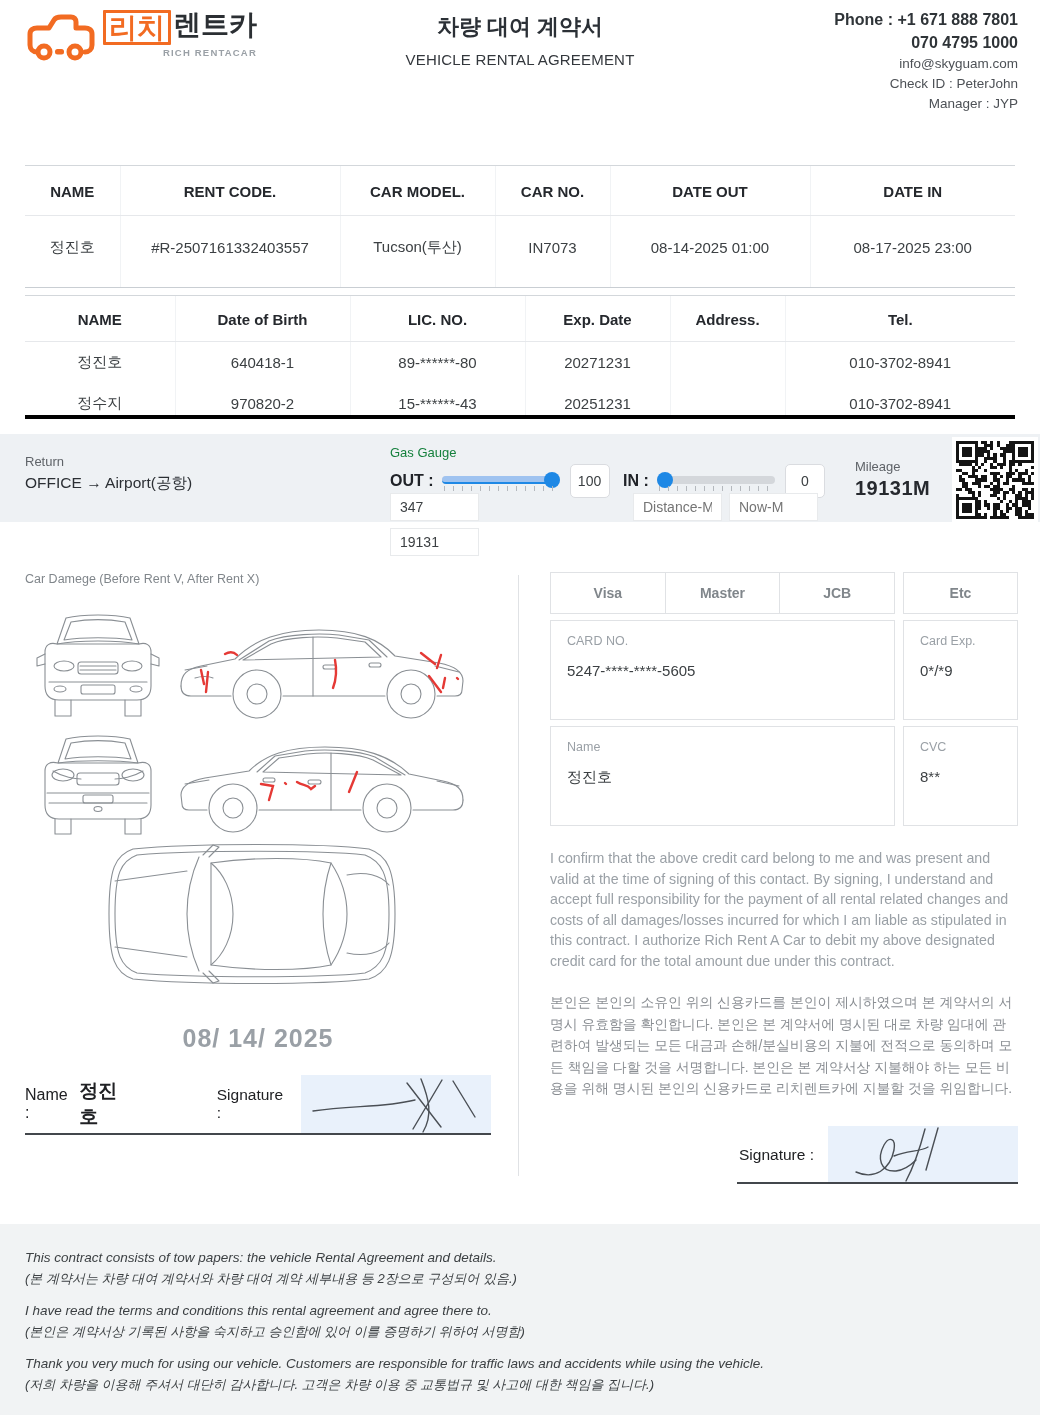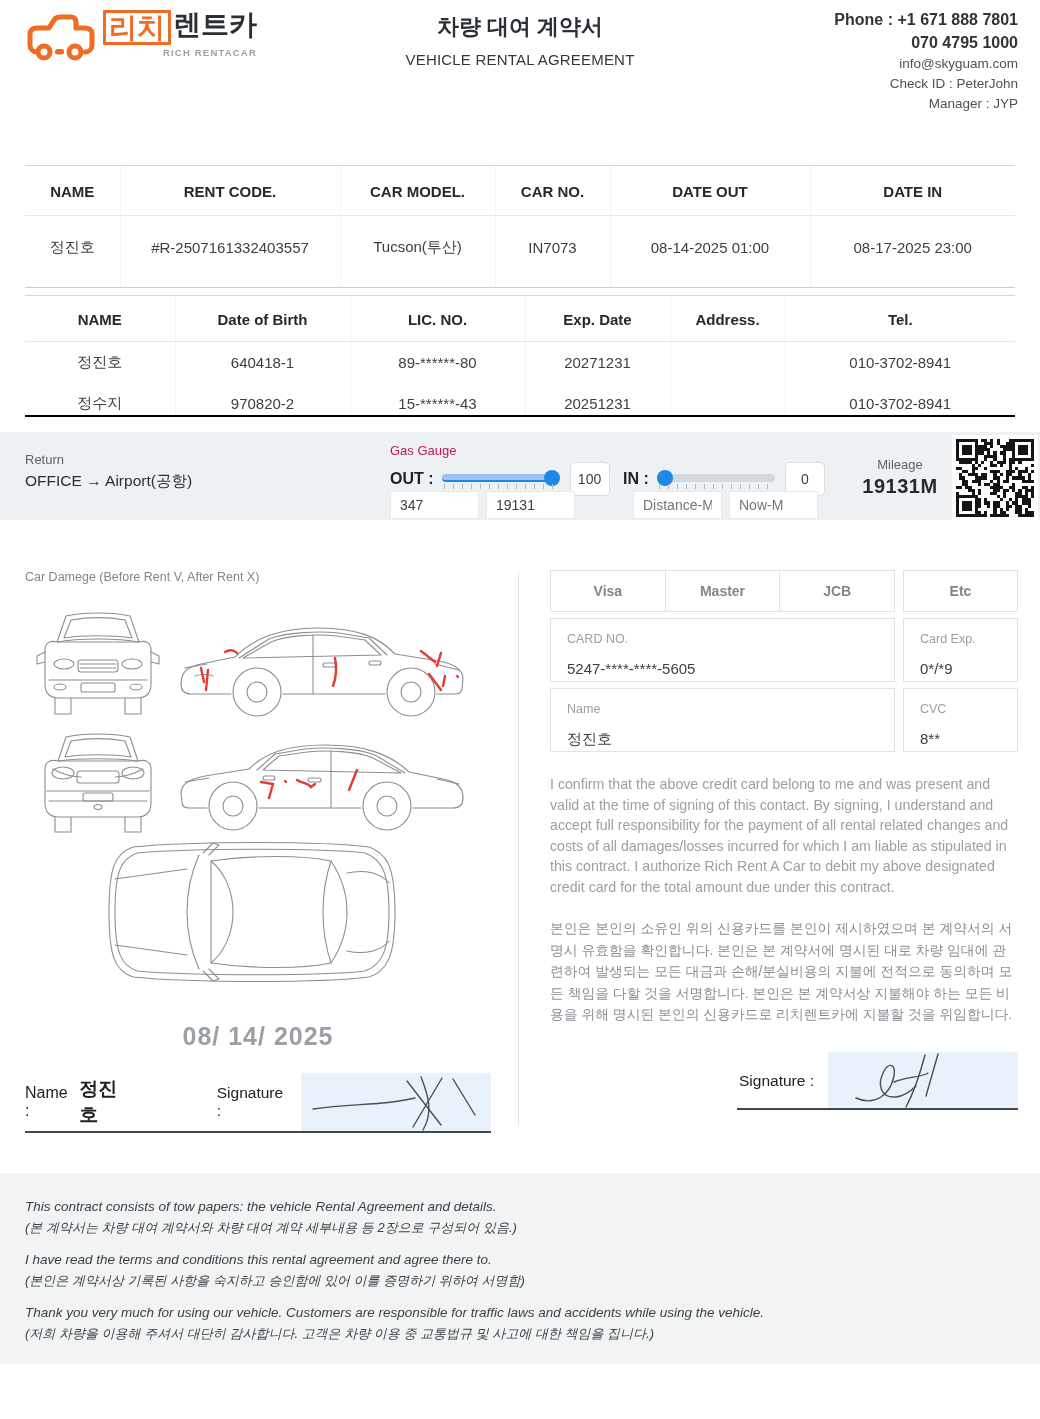--- a/index.html
+++ b/index.html
@@ -28,45 +28,45 @@
   table.info th { font-size:15px; color:#25282d; font-weight:bold; text-align:center;
                   border-top:1px solid #d3d7db; border-bottom:1px solid #e6e8eb; }
   table.info th, table.info td { border-left:1px solid #f1f3f5; }
   table.info th:first-child, table.info td:first-child { border-left:none; }
   table.info td { font-size:15px; color:#3c4043; text-align:center; }
   #rental-table th { padding:17px 6px 15px; }
   #rental-table td { padding:22px 6px 30px; border-bottom:1px solid #c9ced3; }
   #driver-table { margin-top:7px; }
   #driver-table th { padding:15px 6px 13px; }
   #driver-table td { padding:11px 6px; }
-  #driver-table tr:last-child td { padding-bottom:2px; border-bottom:2px solid #000000; }
+  #driver-table tr:last-child td { padding-bottom:2px; border-bottom:4px solid #000000; }
   
   .gas-band { position:relative; height:88px; margin-top:15px; background:#eef1f4; }
   .return-block { position:absolute; left:25px; top:20px; }
   .return-label { font-size:13px; color:#5f6368; }
   .return-value { font-size:15.5px; font-weight:normal; color:#2b2f34; margin-top:4px; }
-  .gas-label { position:absolute; left:390px; top:11px; font-size:13px; color:#be185d; }
+  .gas-label { position:absolute; left:390px; top:11px; font-size:13px; color:#15803d; }
   .gauge-row { position:absolute; top:30px; display:flex; align-items:center; }
   .gauge-row.out { left:390px; }
   .gauge-row.in  { left:623px; }
   .gauge-title { font-size:16px; font-weight:bold; color:#202328; margin-right:8px; }
   .slider { position:relative; width:118px; height:18px; }
   .slider .track { position:absolute; top:4px; left:0; right:0; height:8px; border-radius:4px; background:#d4d7db; }
   .slider .fill { position:absolute; top:4px; left:0; height:8px; border-radius:4px; background:#9fc3f0; border-bottom:2px solid #1e88e5; }
   .slider .thumb { position:absolute; top:0; width:16px; height:16px; border-radius:50%; background:#1e88e5; }
   .slider .ticks { position:absolute; left:2px; right:2px; top:14px; height:5px;
     background:repeating-linear-gradient(90deg,#b4b8bd 0 1px,transparent 1px 9px); }
   .val-box { width:40px; height:34px; margin-left:10px; background:#fff; border:1px solid #dadce0;
     border-radius:5px; font-size:14px; color:#3c4043; display:flex; align-items:center; justify-content:center; }
   .gas-inputs { position:absolute; top:59px; display:flex; gap:7px; }
-  .gas-inputs.out { left:390px; }
+  .gas-inputs.out { left:390px;flex-direction:column; }
   .gas-inputs.in  { left:633px; }
   .gas-inputs input { width:89px; height:28px; border:1px solid #e8eaec; background:#fff; font-size:14px;
     color:#3c4043; padding:0 9px; font-family:"Liberation Sans",sans-serif; outline:none; }
-  .mileage-block { position:absolute; left:855px; top:25px; text-align:center; width:90px; }
+  .mileage-block { position:absolute; left:855px; top:25px; text-align:left; width:90px; }
   .mileage-label { font-size:13px; color:#5f6368; }
   .mileage-value { font-size:20px; font-weight:bold; color:#26292e; margin-top:3px; letter-spacing:0.5px; }
   .qr-box { position:absolute; right:2px; top:3px; width:86px; height:85px; background:#fff;
     display:flex; align-items:center; justify-content:center; }
   
   .main { display:flex; margin:50px 22px 0 25px; }
   .left-col { width:466px; }
   .col-divider { width:1px; background:#e0e2e5; margin:3px 31px 8px 27px; }
   .right-col { flex:1; }
   .damage-title { font-size:12.5px; color:#80868b; }
@@ -89,21 +89,21 @@
   .sig-row-left .sig-pad { margin-left:auto; }
   .sig-stroke { fill:none; stroke:#4a4f55; stroke-width:1.4; stroke-linecap:round; }
   
   .card-grid { display:flex; gap:8px; }
   .card-col-main { flex:1; display:flex; flex-direction:column; gap:6px; }
   .card-col-side { width:115px; display:flex; flex-direction:column; gap:6px; }
   .card-types { display:flex; }
   .card-type-cell { flex:1; border:1px solid #e0e2e5; height:42px; display:flex; align-items:center;
     justify-content:center; font-size:14px; font-weight:bold; color:#80868b; }
   .card-type-cell + .card-type-cell { margin-left:-1px; }
-  .card-cell { border:1px solid #e0e2e5; height:64px; padding:13px 16px 0; }
+  .card-cell { border:1px solid #e0e2e5; height:100px; padding:13px 16px 0; }
   .card-cell .cc-label { font-size:12.5px; color:#9aa0a6; }
   .card-cell .cc-value { font-size:15px; color:#3c4043; margin-top:14px; }
   .confirm-en { margin-top:22px; font-size:14.2px; line-height:20.5px; color:#9aa0a6; }
   .confirm-kr { margin-top:21px; font-size:13.8px; line-height:21.5px; color:#8a8e93; }
   .sig-row-right { display:flex; align-items:flex-end; justify-content:flex-end; margin-top:26px;
     margin-left:auto; width:281px; border-bottom:2px solid #43474c; }
   .sig-row-right .sig-label { margin-right:14px; margin-bottom:18px; }
   .sig-row-right .sig-pad { height:56px; }
   
   .footer { margin-top:40px; background:#f1f3f4; padding:23px 25px 20px; }

